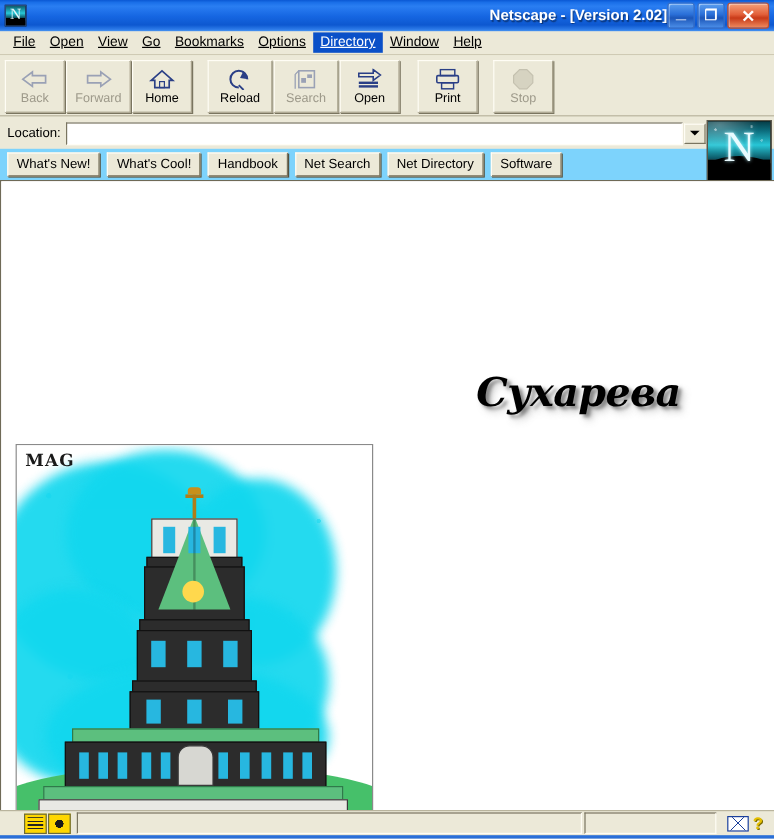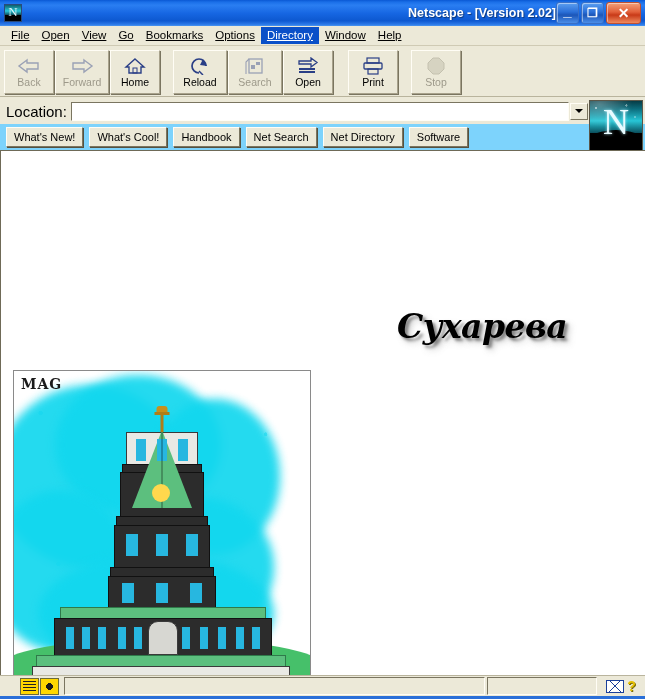--- a/index.html
+++ b/index.html
@@ -150,21 +150,21 @@
   
   .locwrap {
     background: #ece9d8;
     display: flex;
     align-items: center;
     padding: 3px 0 2px 6px;
     flex: 0 0 auto;
     height: 22px;
   }
   .loclabel {
-    font-size: 15px; color:#000; margin-right: 4px;
+    font-size: 11px; color:#000; margin-right: 4px;
     font-family:"Liberation Sans",sans-serif; white-space: nowrap;
   }
   .locfield {
     flex: 1 1 auto;
     height: 17px;
     background: #fff;
     border: 1px solid #7a7560;
     border-right-color: #fffdf5;
     border-bottom-color: #fffdf5;
     display: flex; align-items: center;

